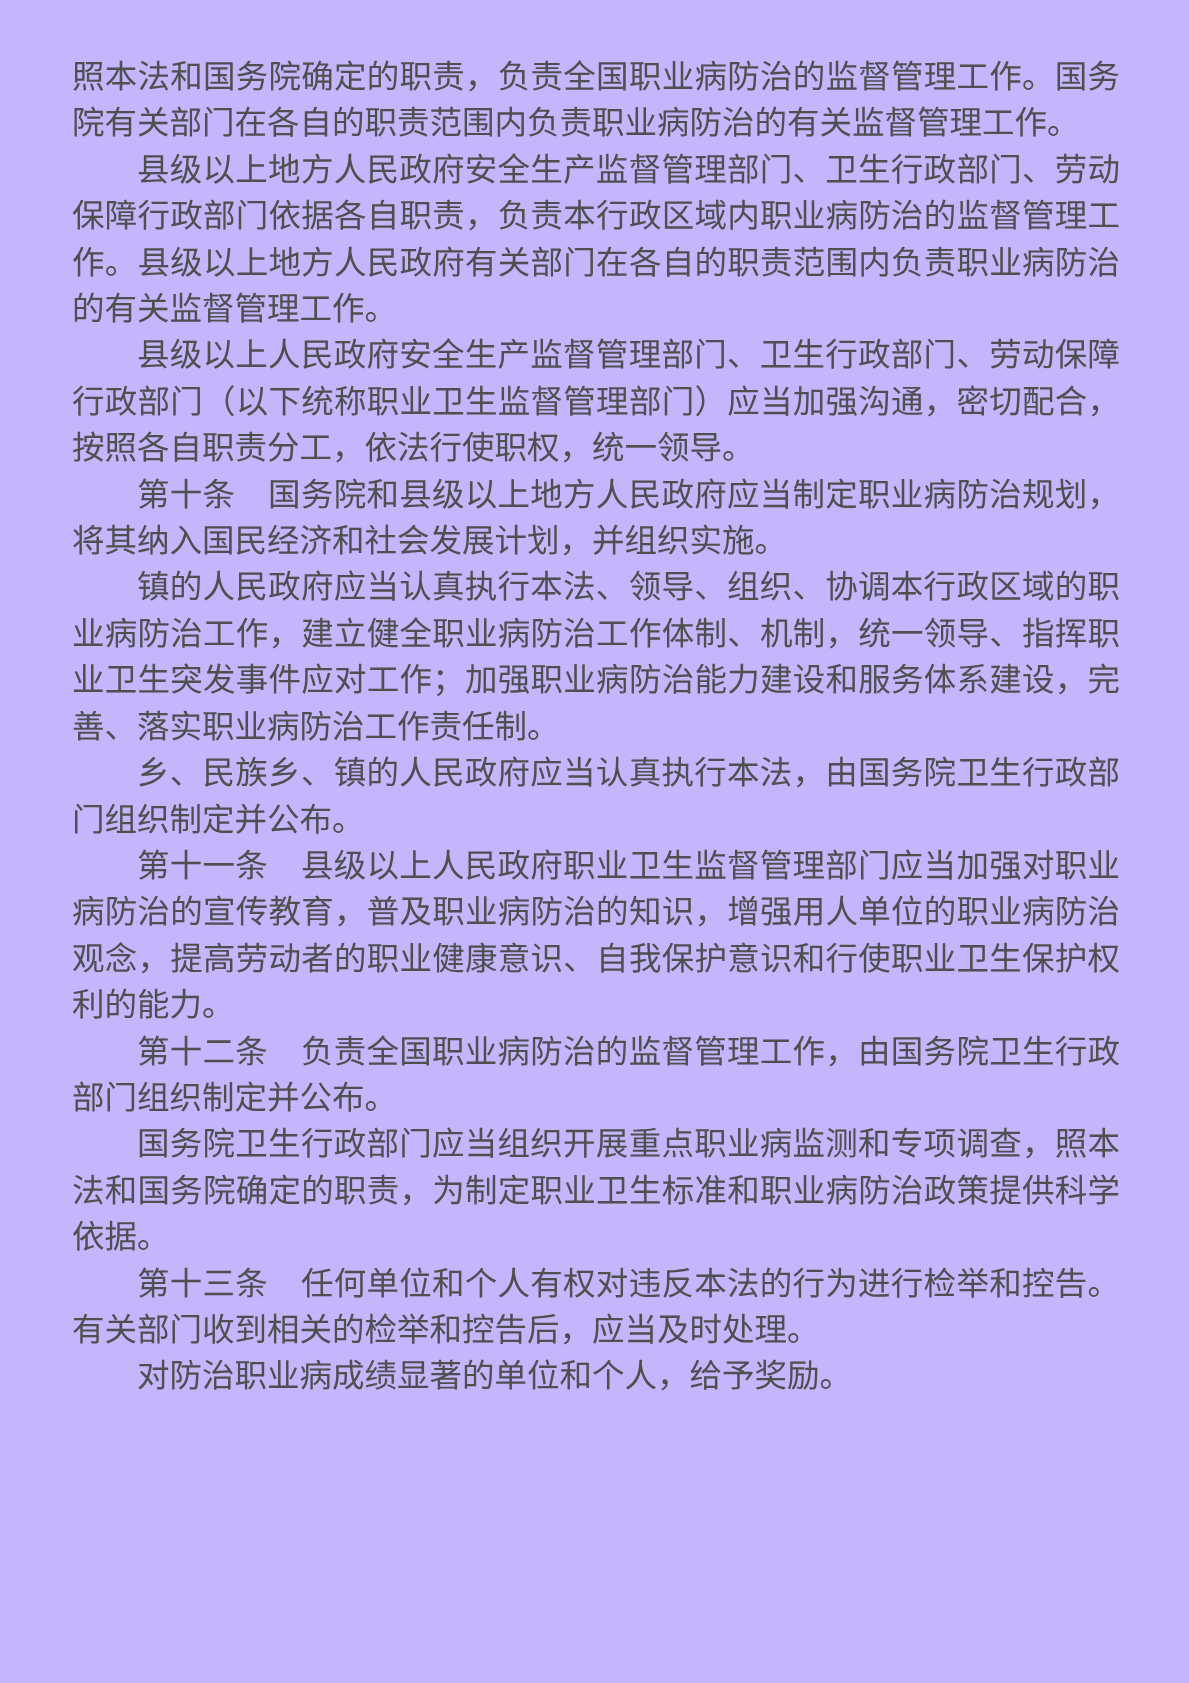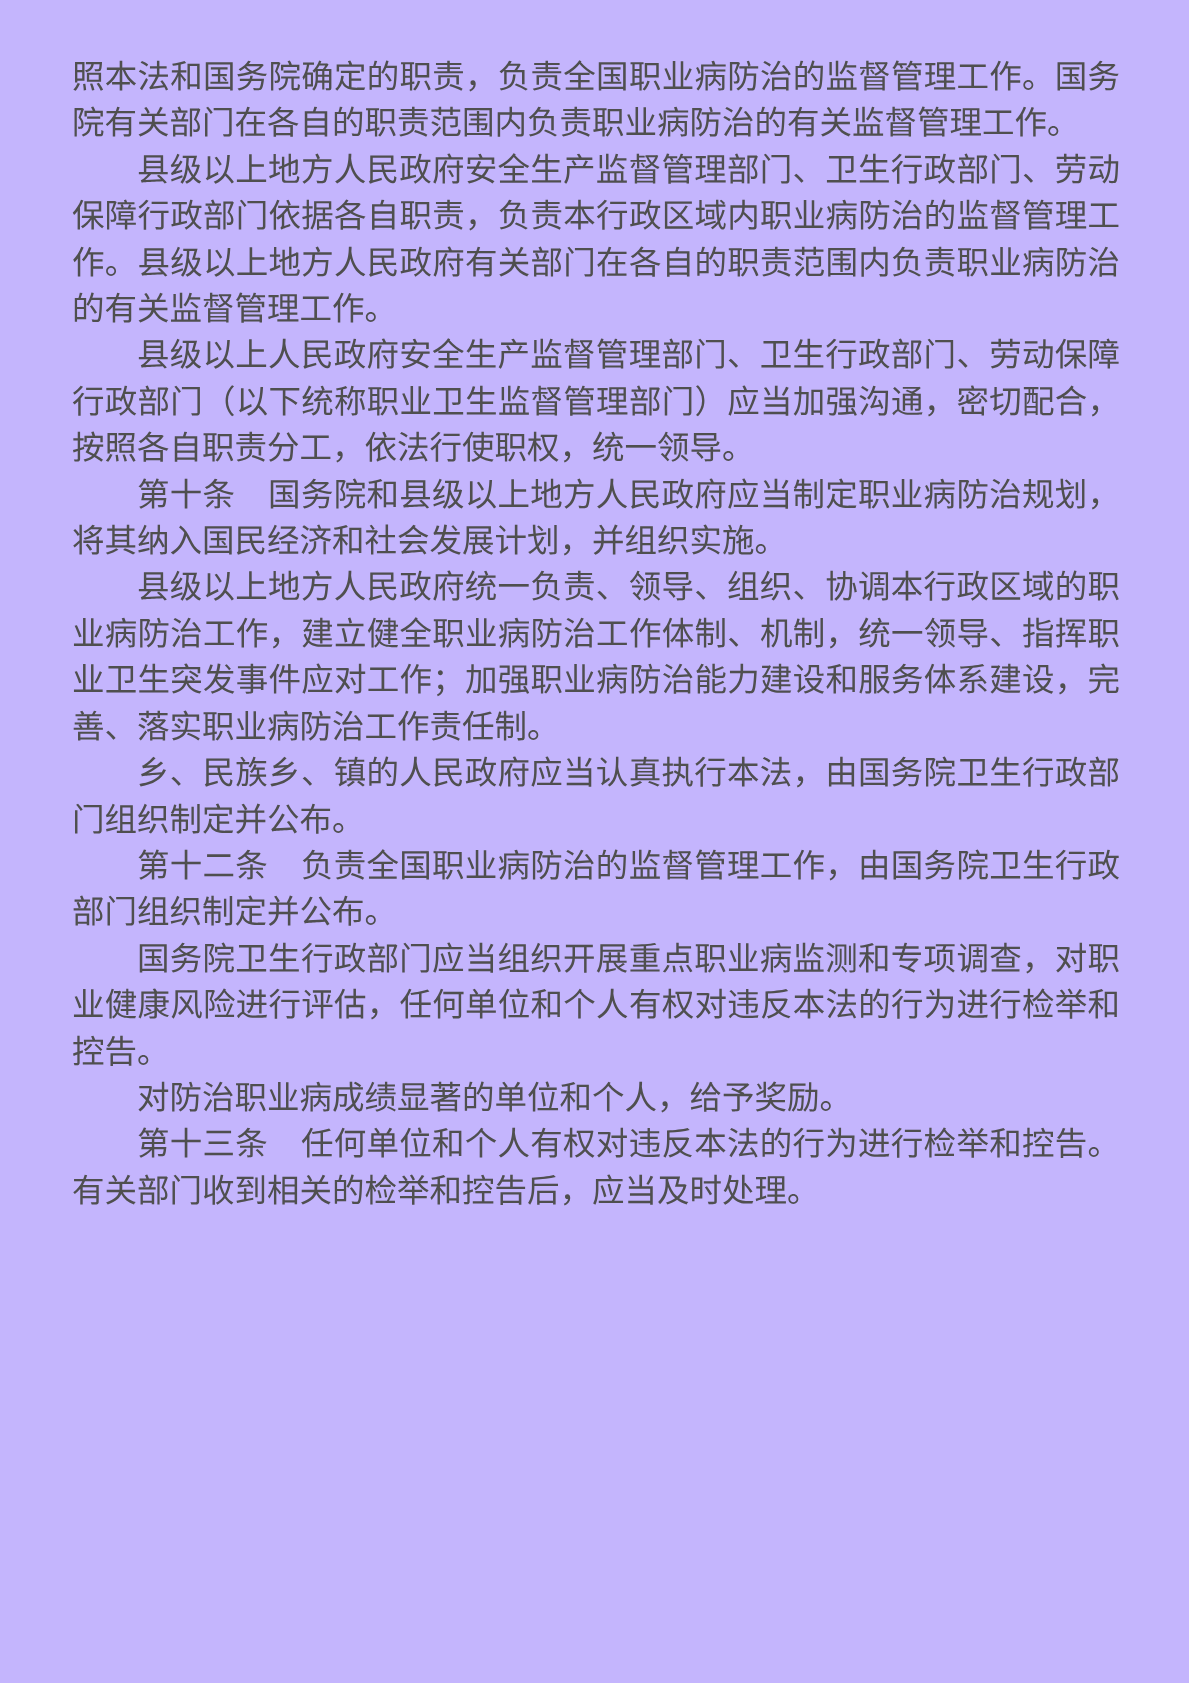--- a/index.html
+++ b/index.html
@@ -39,20 +39,21 @@
 </style>
 </head>
 <body>
 
 <div class="page">
   <div class="content">
     <p class="para">照本法和国务院确定的职责，负责全国职业病防治的监督管理工作。国务院有关部门在各自的职责范围内负责职业病防治的有关监督管理工作。</p>
     <p class="para indent">县级以上地方人民政府安全生产监督管理部门、卫生行政部门、劳动保障行政部门依据各自职责，负责本行政区域内职业病防治的监督管理工作。县级以上地方人民政府有关部门在各自的职责范围内负责职业病防治的有关监督管理工作。</p>
     <p class="para indent">县级以上人民政府安全生产监督管理部门、卫生行政部门、劳动保障行政部门（以下统称职业卫生监督管理部门）应当加强沟通，密切配合，按照各自职责分工，依法行使职权，统一领导。</p>
     <p class="para indent">第十条　国务院和县级以上地方人民政府应当制定职业病防治规划，将其纳入国民经济和社会发展计划，并组织实施。</p>
-    <p class="para indent">县级以上地方人民政府统一负责、领导、组织、协调本行政区域的职业病防治工作，建立健全职业病防治工作体制、机制，统一领导、指挥职业卫生突发事件应对工作；加强职业病防治能力建设和服务体系建设，完善、落实职业病防治工作责任制。</p>
+    <p class="para indent">镇的人民政府应当认真执行本法、领导、组织、协调本行政区域的职业病防治工作，建立健全职业病防治工作体制、机制，统一领导、指挥职业卫生突发事件应对工作；加强职业病防治能力建设和服务体系建设，完善、落实职业病防治工作责任制。</p>
     <p class="para indent">乡、民族乡、镇的人民政府应当认真执行本法，由国务院卫生行政部门组织制定并公布。</p>
+    <p class="para indent">第十一条　县级以上人民政府职业卫生监督管理部门应当加强对职业病防治的宣传教育，普及职业病防治的知识，增强用人单位的职业病防治观念，提高劳动者的职业健康意识、自我保护意识和行使职业卫生保护权利的能力。</p>
     <p class="para indent">第十二条　负责全国职业病防治的监督管理工作，由国务院卫生行政部门组织制定并公布。</p>
-    <p class="para indent">国务院卫生行政部门应当组织开展重点职业病监测和专项调查，对职业健康风险进行评估，任何单位和个人有权对违反本法的行为进行检举和控告。</p>
+    <p class="para indent">国务院卫生行政部门应当组织开展重点职业病监测和专项调查，照本法和国务院确定的职责，为制定职业卫生标准和职业病防治政策提供科学依据。</p>
+    <p class="para indent">第十三条　任何单位和个人有权对违反本法的行为进行检举和控告。有关部门收到相关的检举和控告后，应当及时处理。</p>
     <p class="para indent">对防治职业病成绩显著的单位和个人，给予奖励。</p>
-    <p class="para indent">第十三条　任何单位和个人有权对违反本法的行为进行检举和控告。有关部门收到相关的检举和控告后，应当及时处理。</p>
   </div>
 </div>
 
 </body></html>

